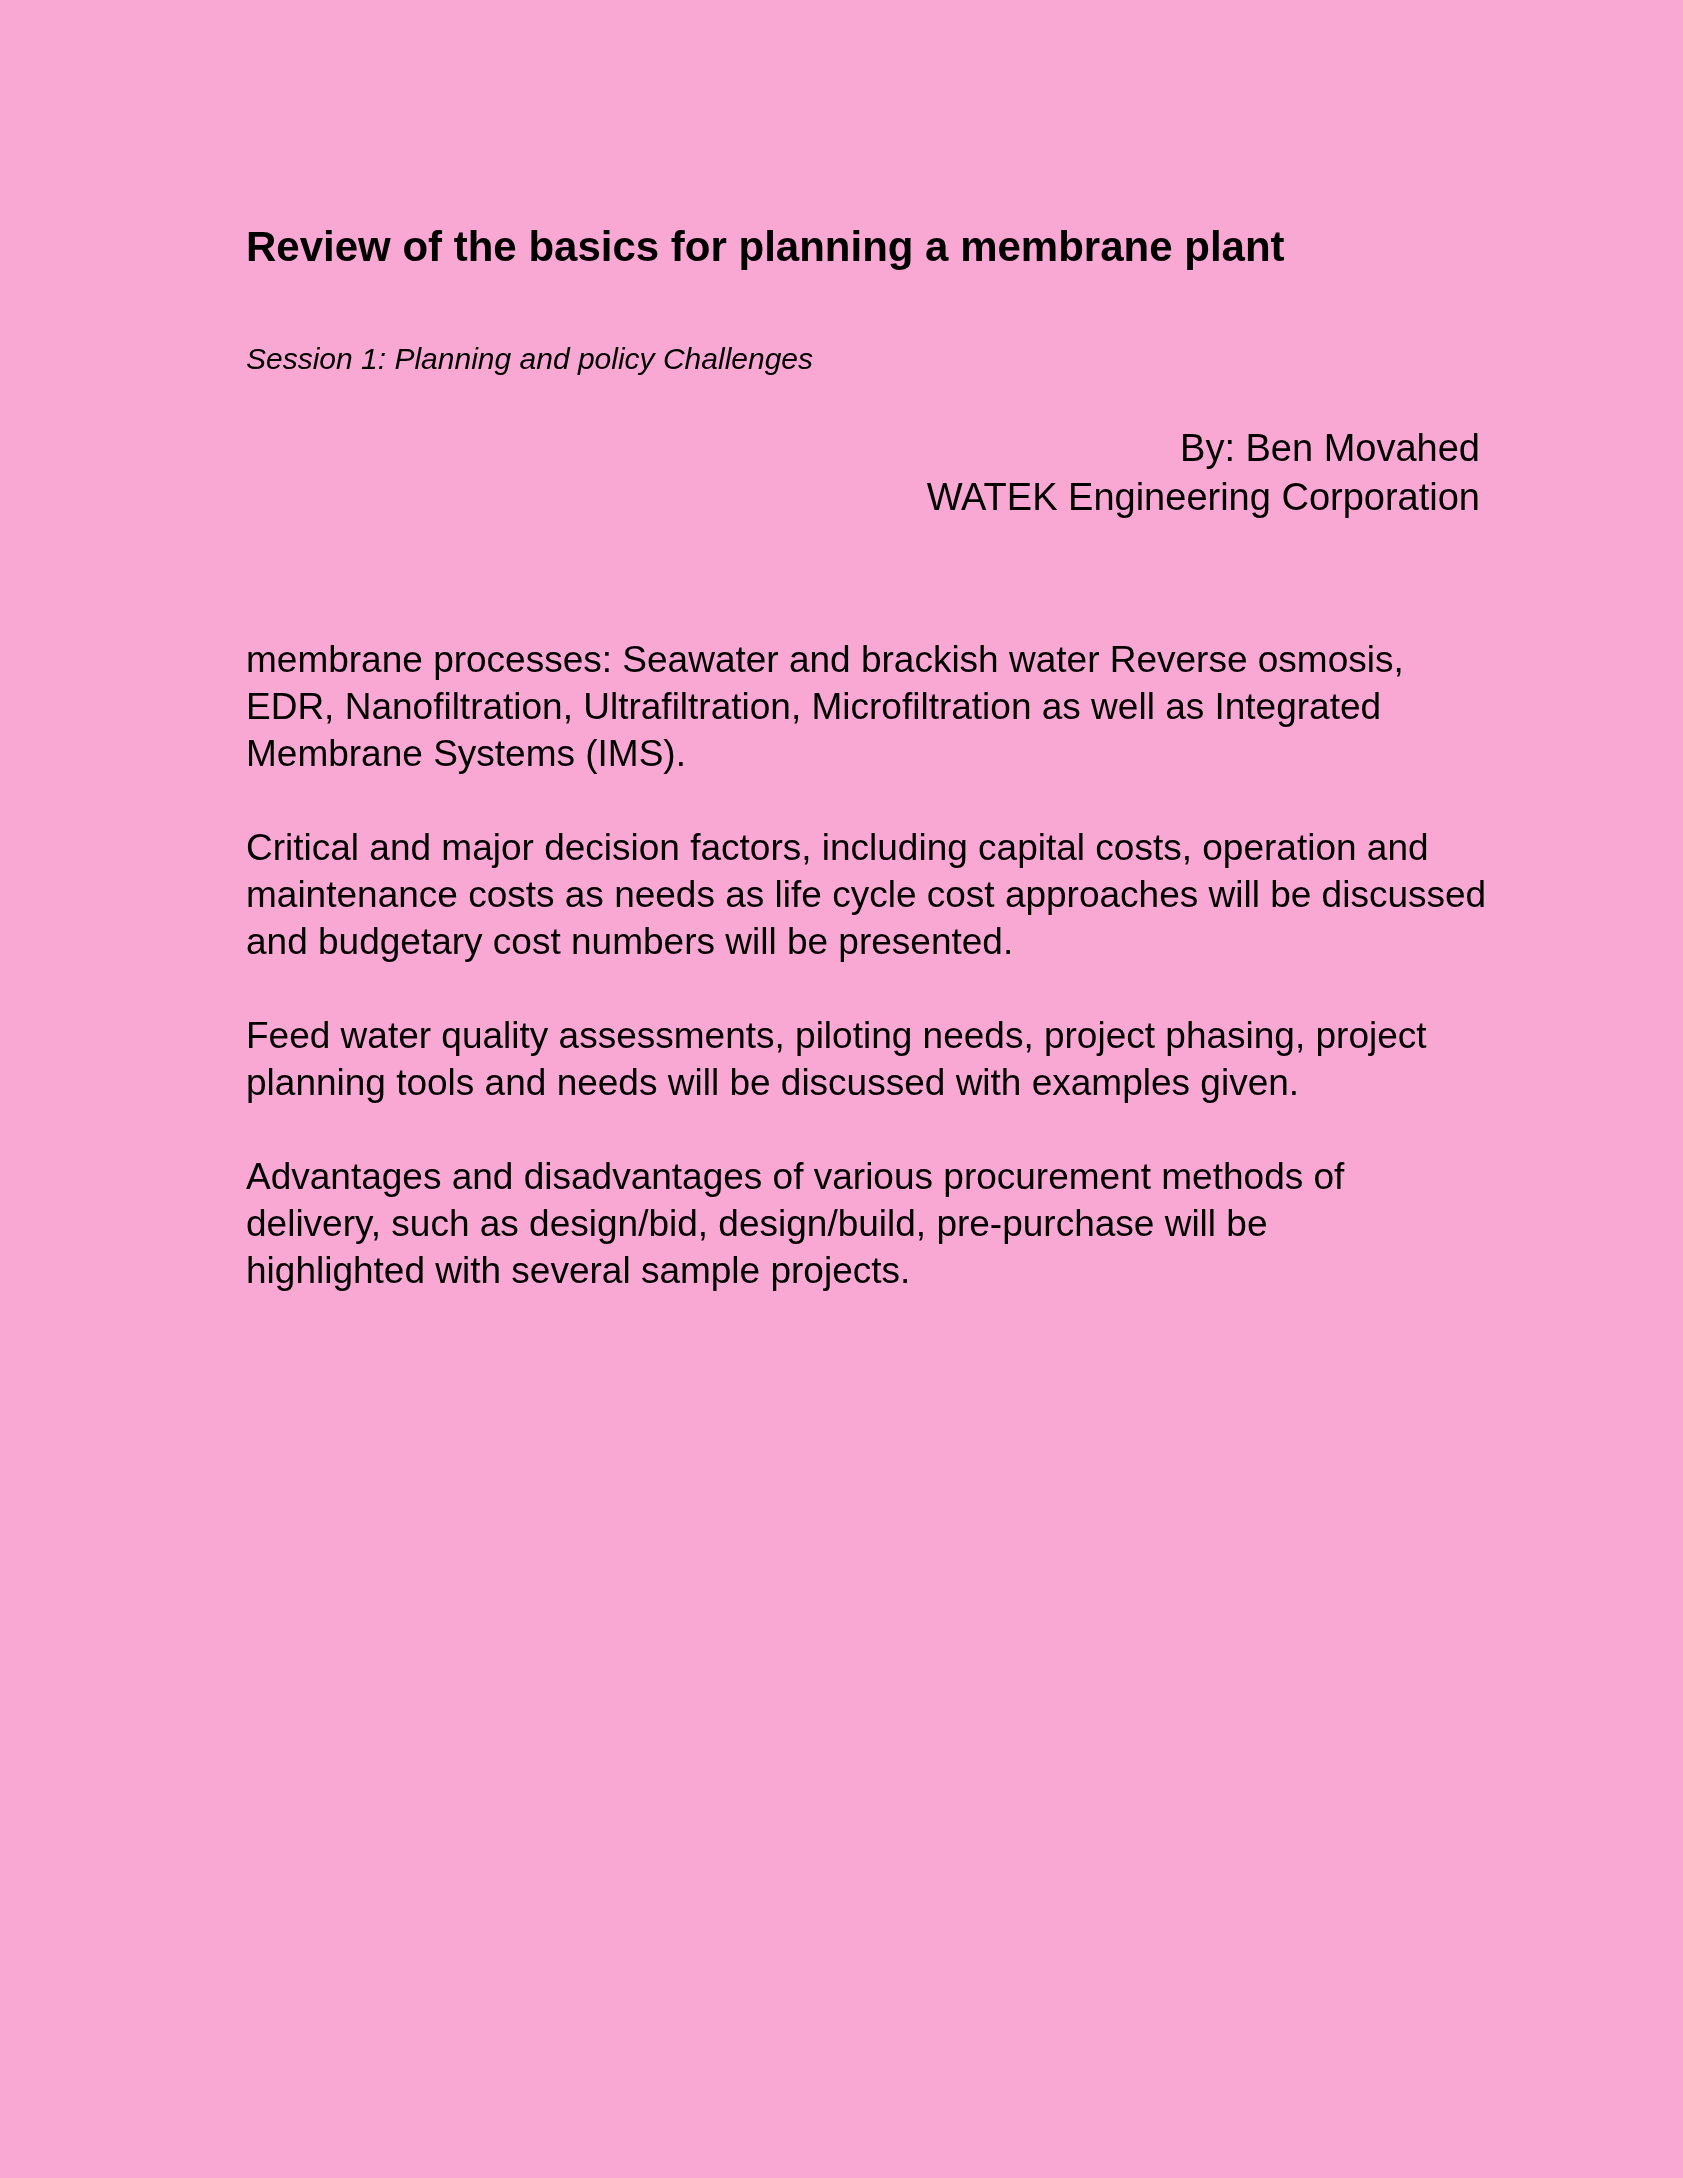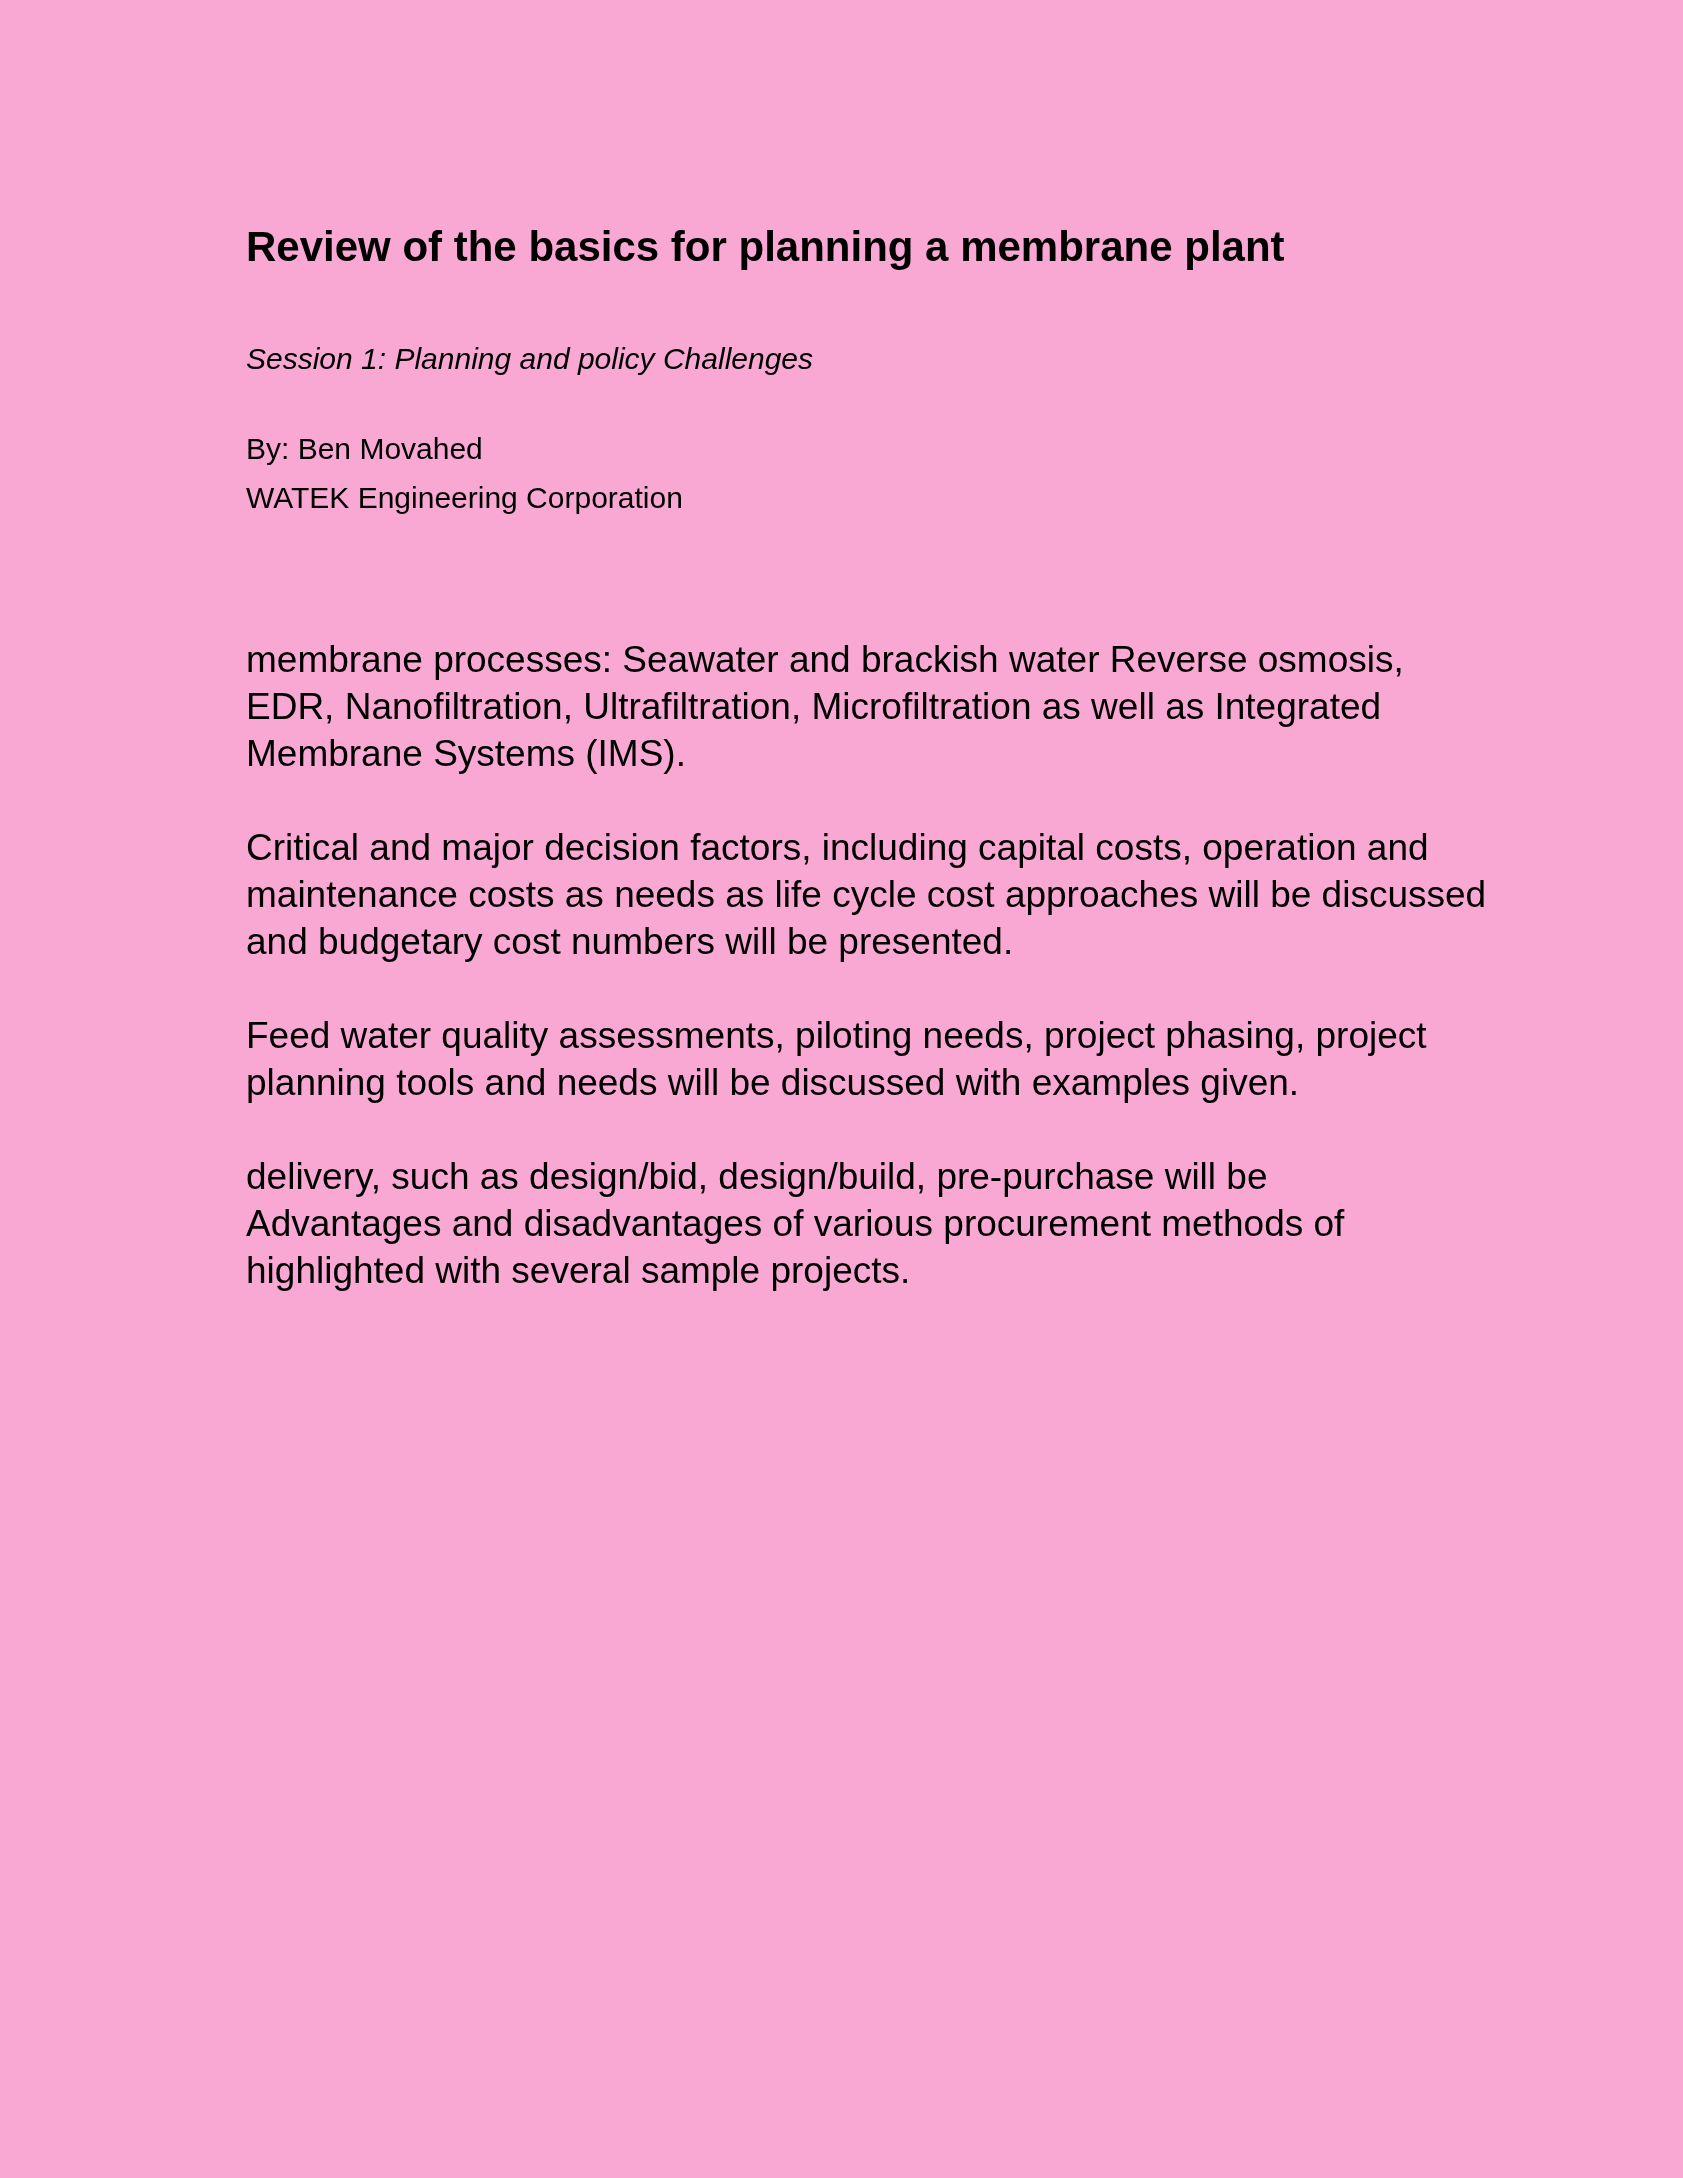--- a/index.html
+++ b/index.html
@@ -41,22 +41,22 @@
     font-style: italic;
     font-weight: normal;
     line-height: 50px;
     white-space: nowrap;
   }
   .byline {
     position: absolute;
     top: 424px;
     left: 0;
     width: 100%;
-    text-align: left;
-    font-size: 30px;
+    text-align: right;
+    font-size: 38px;
     line-height: 49px;
   }
   .body-text {
     position: absolute;
     top: 636px;
     left: 0;
     width: 100%;
     font-size: 37px;
     line-height: 47px;
   }
@@ -95,21 +95,21 @@
         <div class="line">maintenance costs as needs as life cycle cost approaches will be discussed</div>
         <div class="line">and budgetary cost numbers will be presented.</div>
       </div>
 
       <div class="paragraph">
         <div class="line">Feed water quality assessments, piloting needs, project phasing, project</div>
         <div class="line">planning tools and needs will be discussed with examples given.</div>
       </div>
 
       <div class="paragraph">
+        <div class="line">Advantages and disadvantages of various procurement methods of</div>
         <div class="line">delivery, such as design/bid, design/build, pre-purchase will be</div>
-        <div class="line">Advantages and disadvantages of various procurement methods of</div>
         <div class="line">highlighted with several sample projects.</div>
       </div>
 
     </div>
   </div>
 </div>
 
 
 </body></html>

